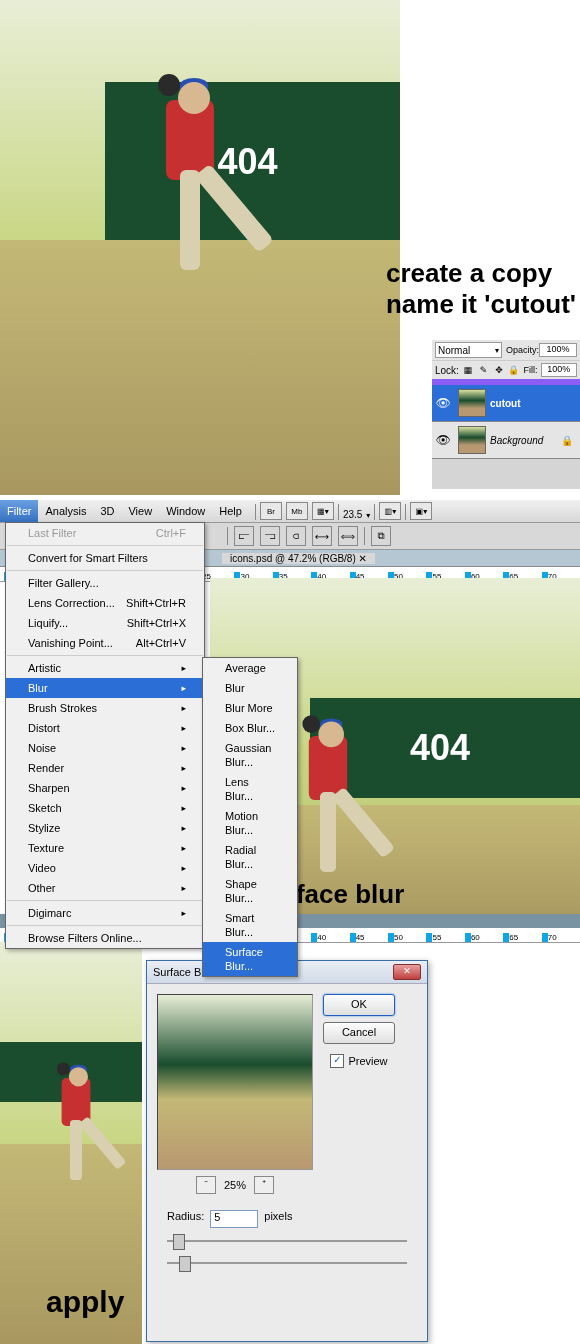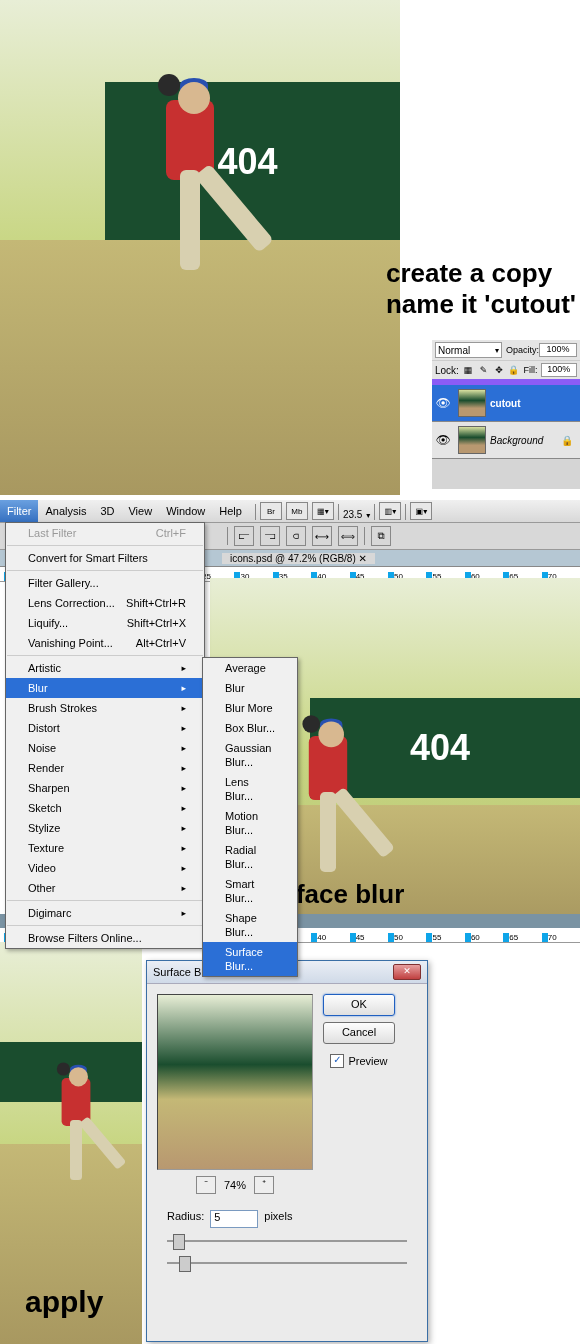--- a/index.html
+++ b/index.html
@@ -70,21 +70,21 @@
 .dlg-btn.def{border:1px solid #2060c0;box-shadow:0 0 2px #4080e0}
 .chk{display:flex;align-items:center;gap:4px;margin-top:4px}
 .chkbox{width:12px;height:12px;border:1px solid #666;background:#fff;color:#2060c0;font-size:10px;line-height:10px;text-align:center}
 .zoom{display:flex;justify-content:center;align-items:center;gap:8px;font-size:11px}
 .zbtn{width:18px;height:16px;border:1px solid #888;background:#eee;text-align:center;font-size:11px;line-height:14px}
 .param{display:flex;align-items:flex-start;gap:6px;padding:6px 20px;font-size:11px}
 .pinput{width:40px;height:16px;border:1px solid #7a9ac0;background:#fff;text-align:left;padding:0 3px;font-size:11px}
 .slider{margin:0 20px 8px;height:14px;position:relative}
 .slider-track{height:2px;background:#999;position:absolute;top:6px;left:0;right:0}
 .slider-thumb{width:10px;height:14px;background:#ccc;border:1px solid #666;position:absolute;top:0}
-.s3 .ann{left:25px;bottom:25px;font-size:30px}
+.s3 .ann{left:46px;bottom:25px;font-size:30px}
 
 .pitcher{position:absolute;width:100px;height:240px}
 .pitcher::before{content:"";position:absolute;width:48px;height:80px;background:#c73030;top:30px;left:26px;border-radius:8px}
 .pitcher::after{content:"";position:absolute;width:32px;height:32px;background:#d8b890;top:12px;left:38px;border-radius:50%}
 .pleg{position:absolute;width:20px;height:100px;background:#d8d0b0;top:100px;left:40px;transform-origin:top;border-radius:6px}
 .pleg.r{left:52px;transform:rotate(-40deg)}
 .pcap{position:absolute;width:28px;height:14px;background:#2850b0;top:8px;left:40px;border-radius:50% 50% 0 0}
 .pglove{position:absolute;width:22px;height:22px;background:#2a2a2a;top:4px;left:18px;border-radius:50%}
 </style>
 </head>
@@ -283,22 +283,22 @@
 
   <div class="submenu" id="blurmenu">
       <div class="dd-item">Average</div>
       <div class="dd-item">Blur</div>
       <div class="dd-item">Blur More</div>
       <div class="dd-item">Box Blur...</div>
       <div class="dd-item">Gaussian Blur...</div>
       <div class="dd-item">Lens Blur...</div>
       <div class="dd-item">Motion Blur...</div>
       <div class="dd-item">Radial Blur...</div>
+      <div class="dd-item">Shape Blur...</div>
       <div class="dd-item">Smart Blur...</div>
-      <div class="dd-item">Shape Blur...</div>
       <div class="dd-item hi">Surface Blur...</div>
     </div>
 
   <div class="annotation ann">go to filter &gt; blur &gt; surface blur</div>
 </div>
 
 <div class="section s3">
   <div class="docbar">
     <span>12.5% (Layer 2, RGB/8)</span>
     <span style="margin-left:60px">icons.psd @ 47.2% (RGB/8)</span>
@@ -334,21 +334,21 @@
   <div class="dialog">
     <div class="dlg-title">
       <span>Surface Blur</span>
       <div class="dlg-close">✕</div>
     </div>
     <div class="dlg-body">
       <div>
         <div class="preview"></div>
         <div class="zoom" style="margin-top:6px">
           <div class="zbtn">⁻</div>
-          <span>74%</span>
+          <span>25%</span>
           <div class="zbtn">⁺</div>
         </div>
       </div>
       <div class="dlg-right">
         <div class="dlg-btn def">OK</div>
         <div class="dlg-btn">Cancel</div>
         <div class="chk">
           <div class="chkbox">✓</div>
           <span>Preview</span>
         </div>

